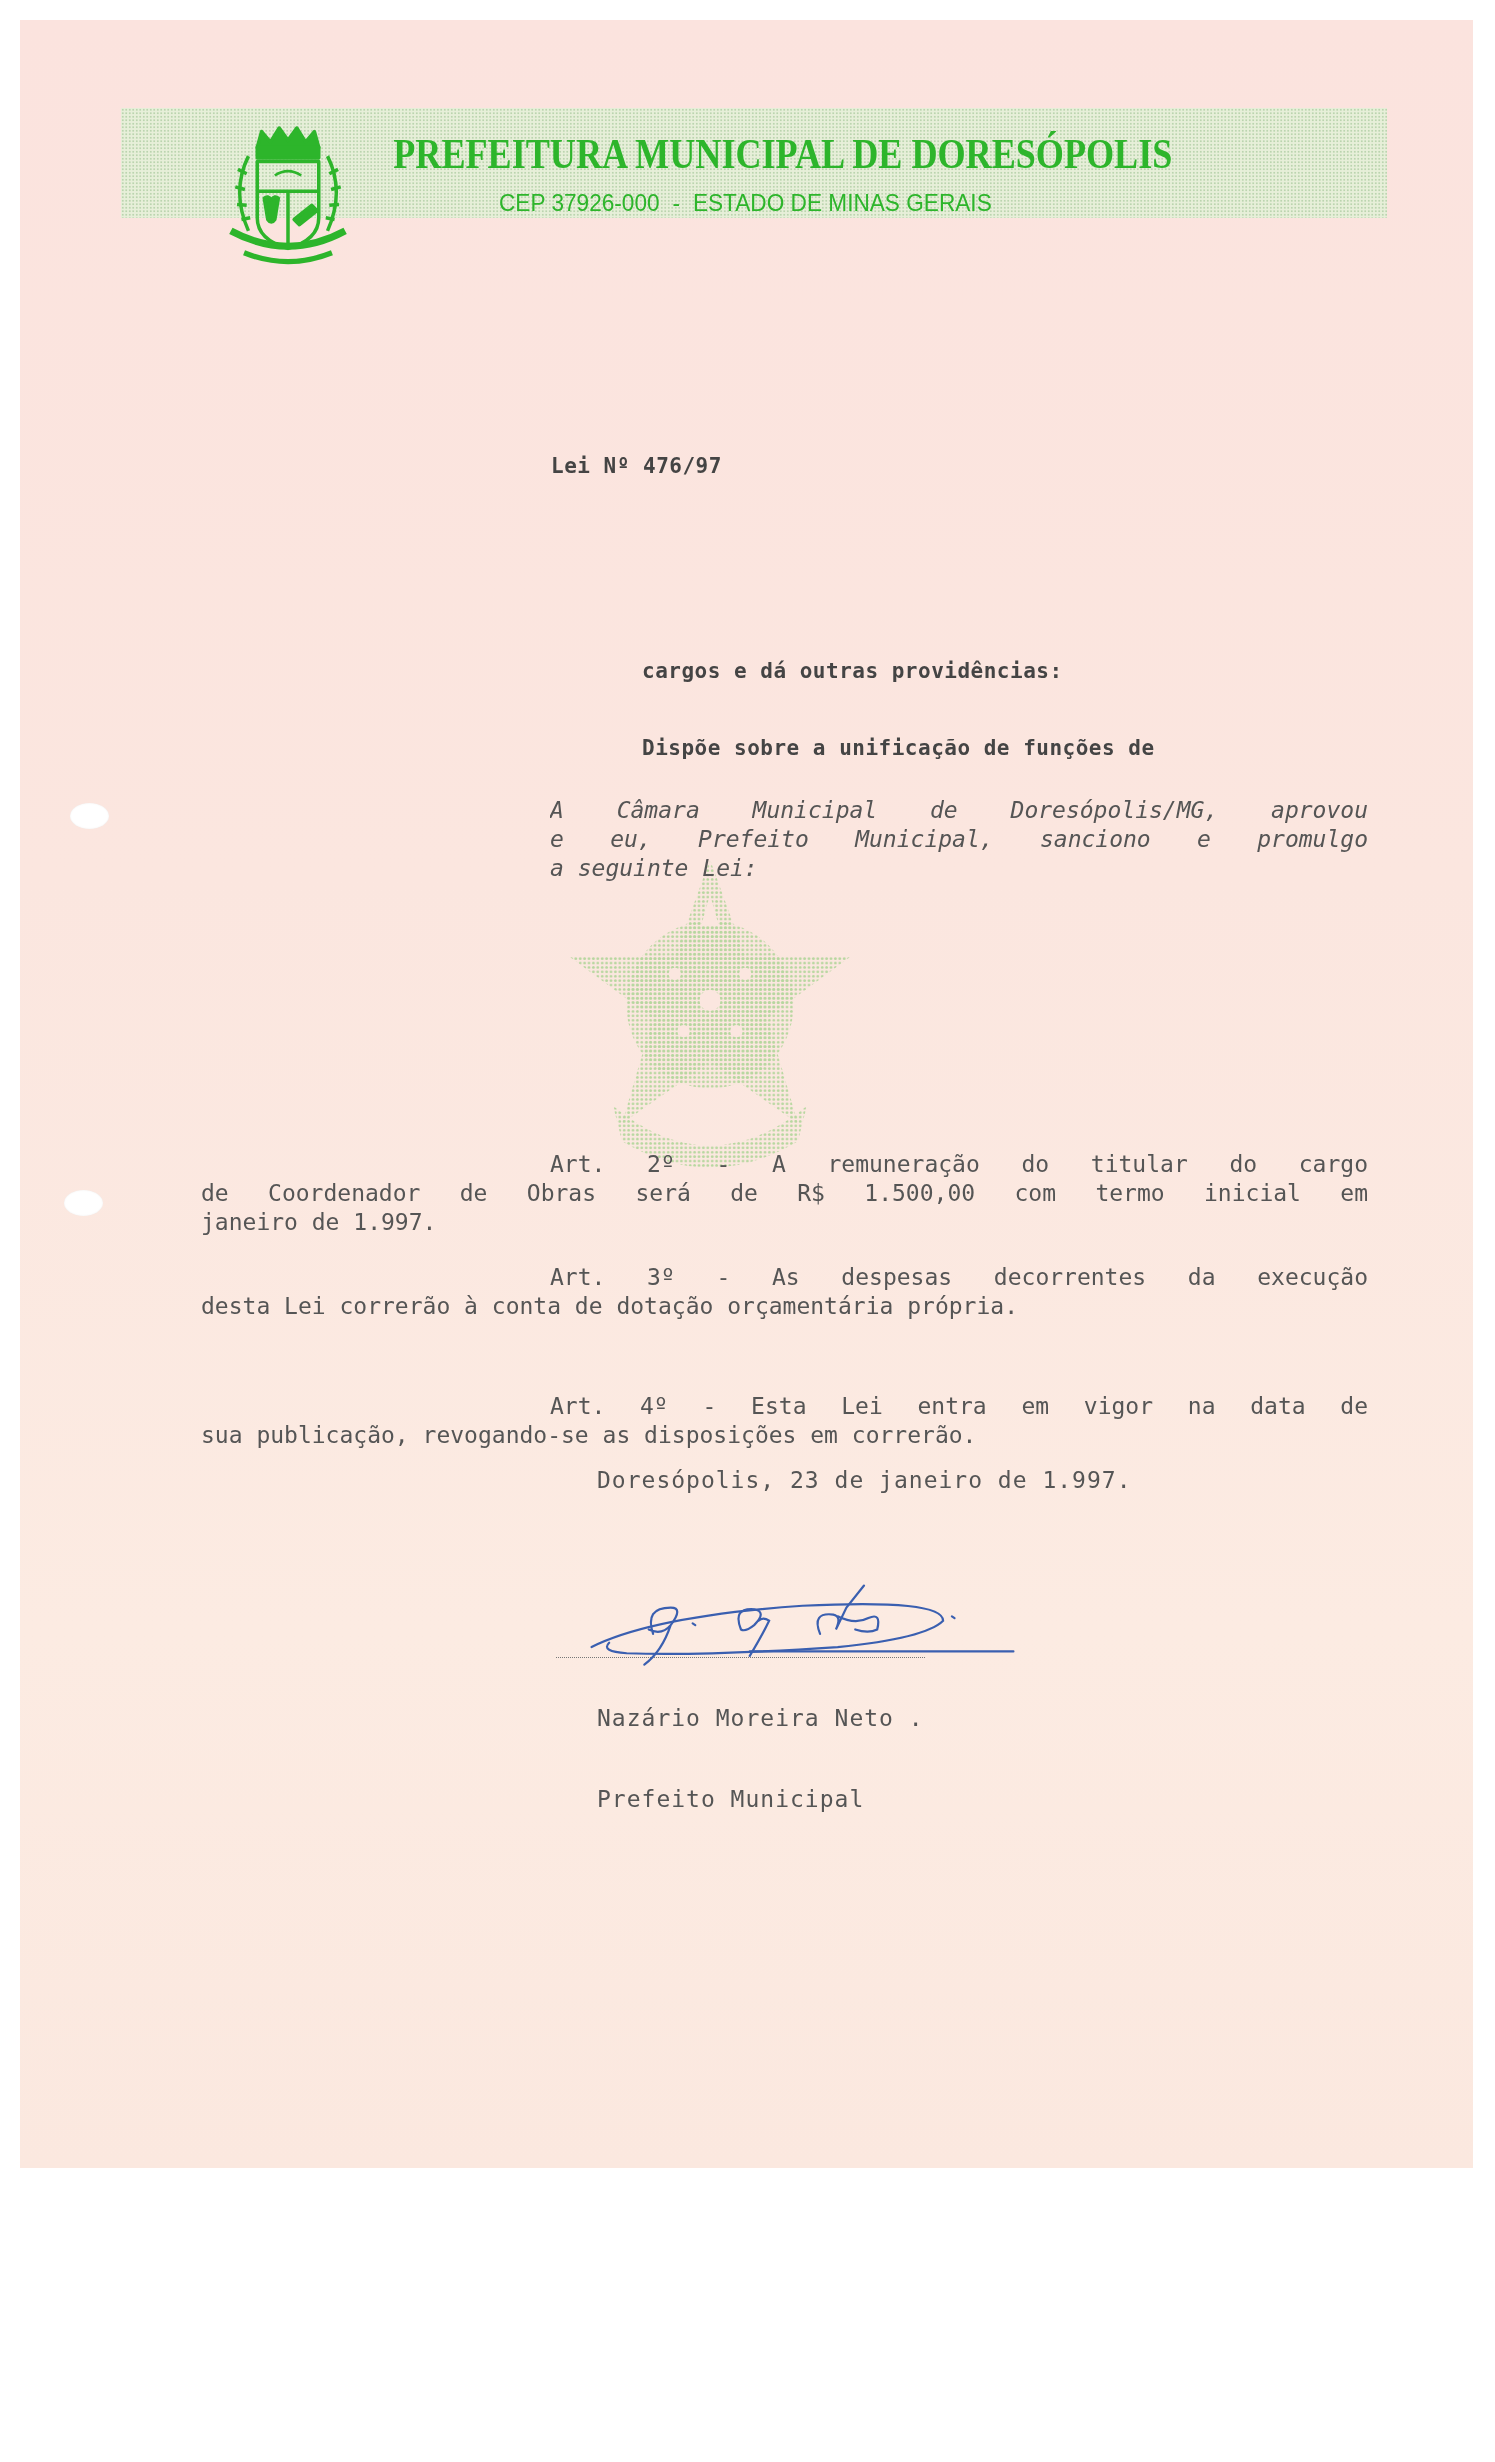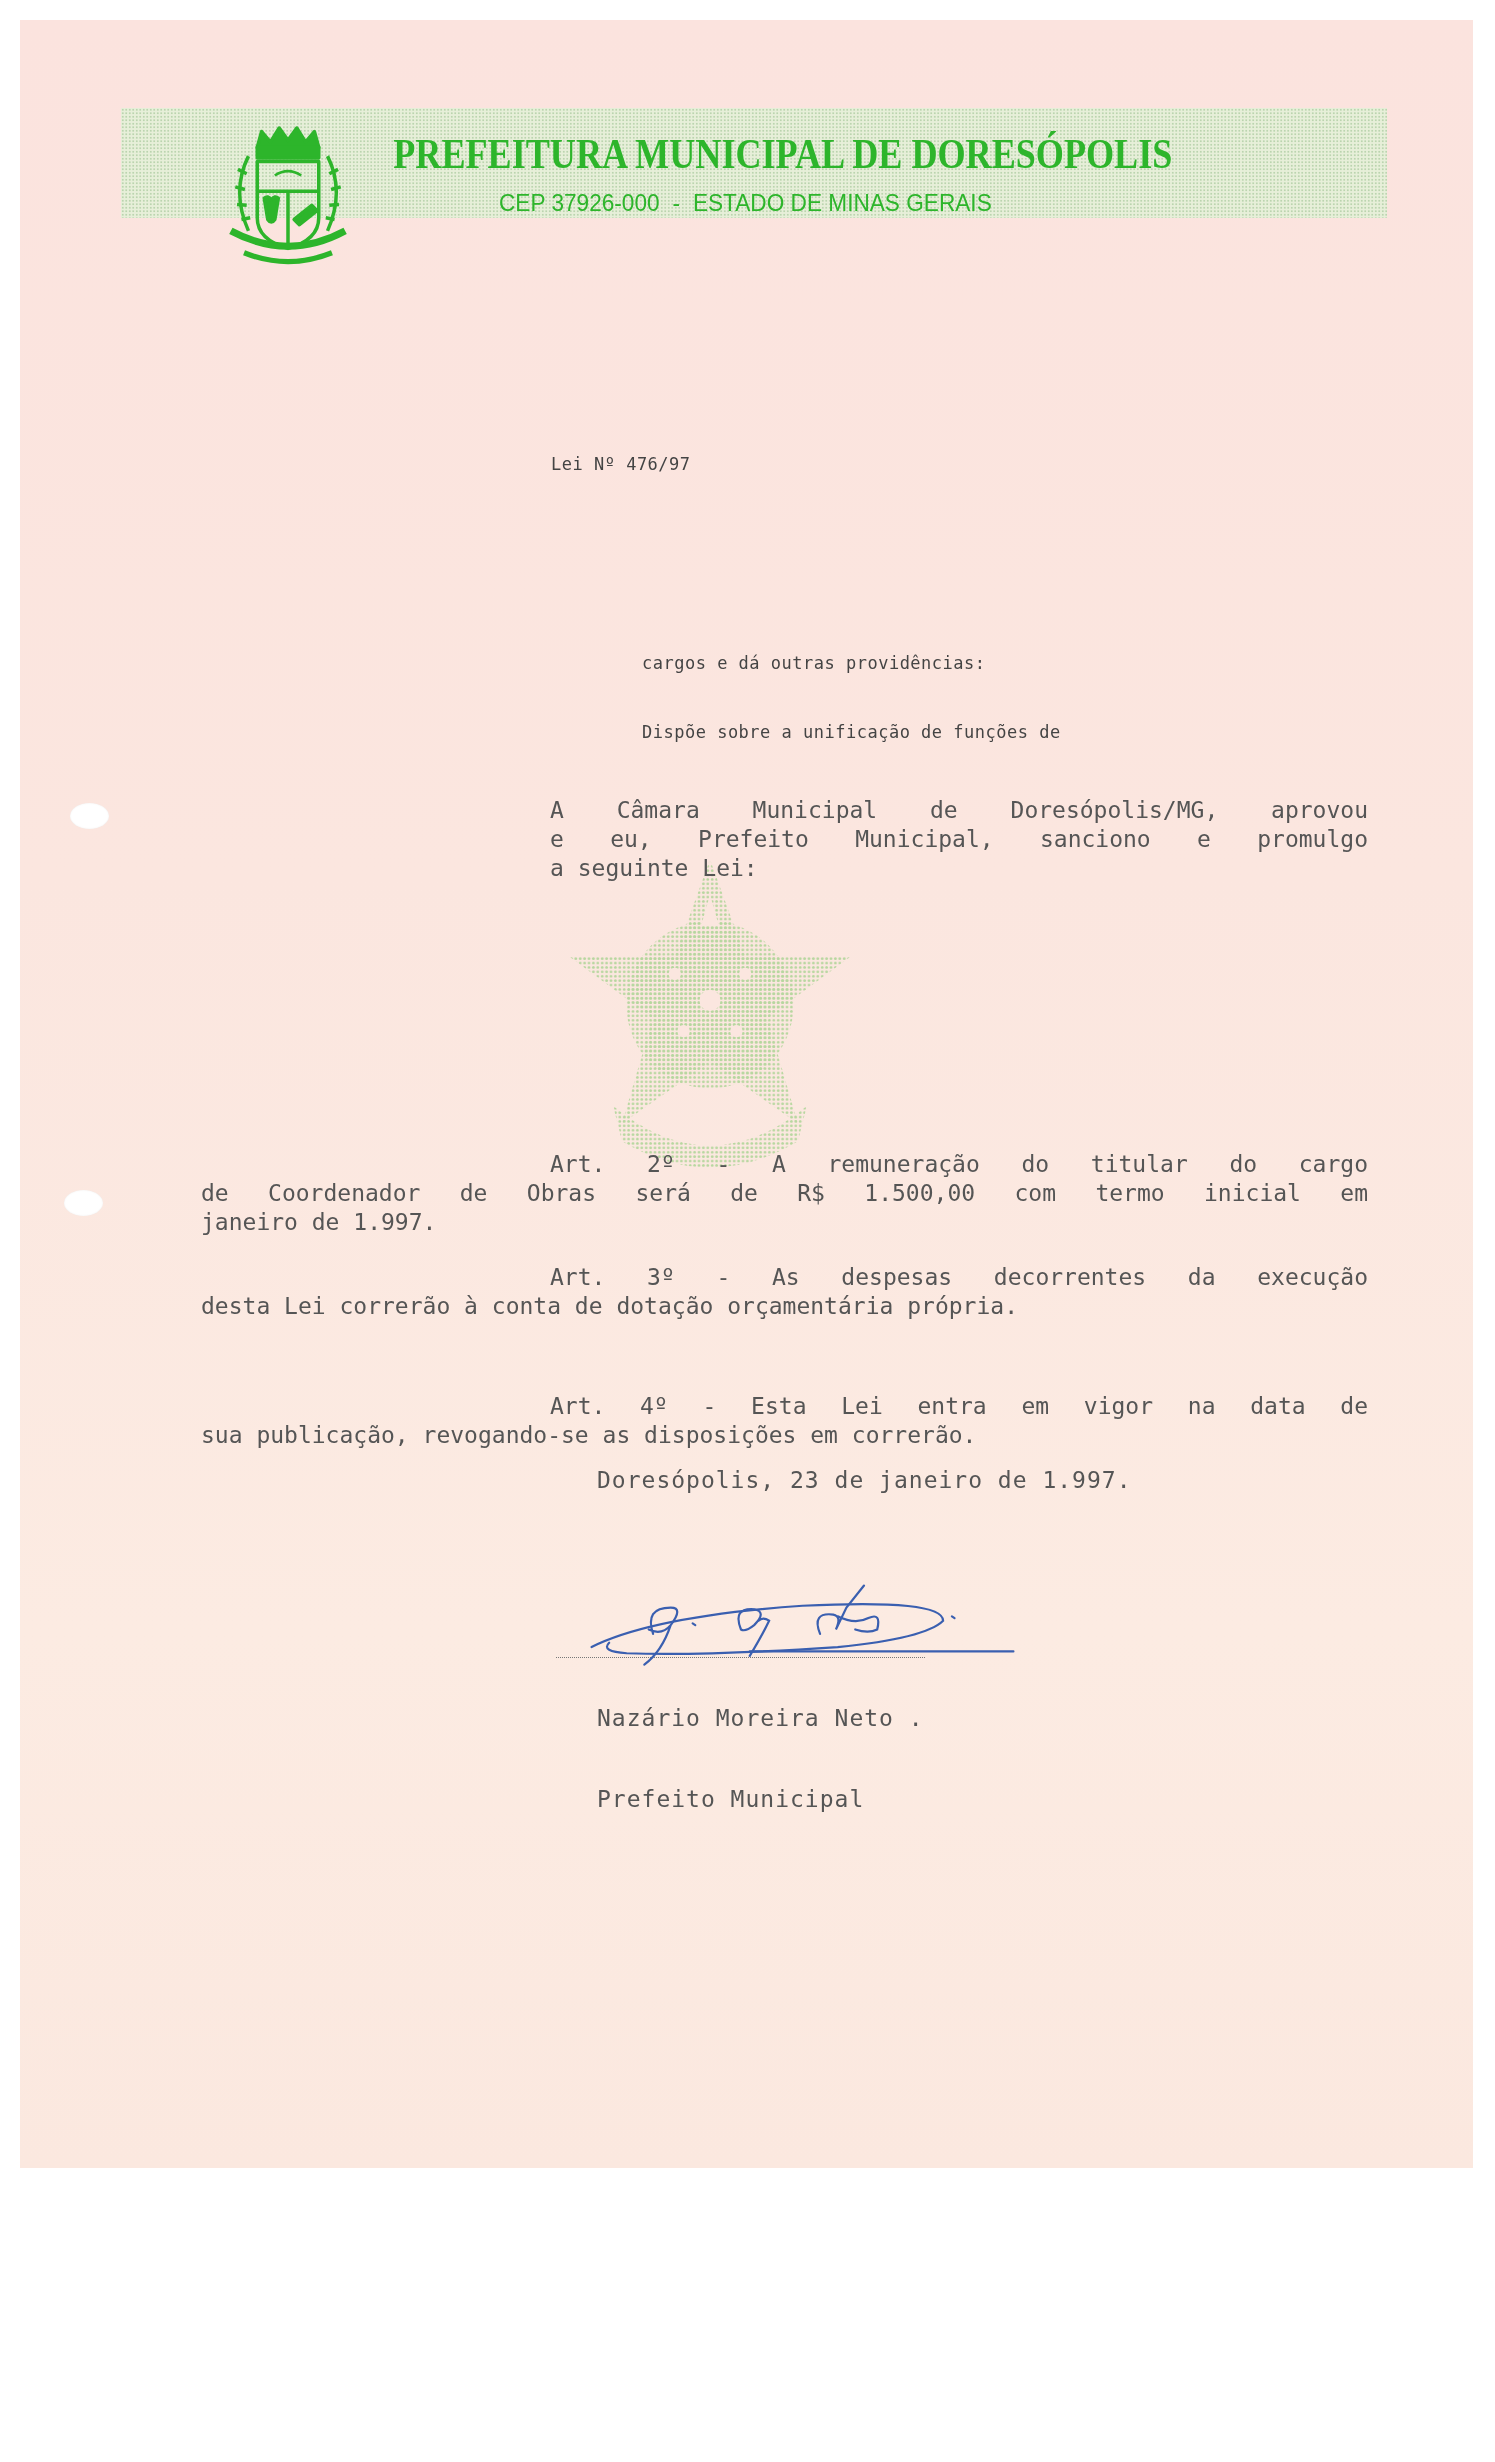--- a/index.html
+++ b/index.html
@@ -90,22 +90,22 @@
       color: #555555;
       font-size: 23px;
       white-space: pre;
       position: absolute;
       letter-spacing: 1px;
       margin-left: 47px;
     }
     .bold-mono {
       font-family: "DejaVu Sans Mono", "Liberation Mono", monospace;
       color: #444444;
-      font-weight: normal;
-      font-size: 17px;
+      font-weight: bold;
+      font-size: 21px;
       white-space: pre;
       position: absolute;
       letter-spacing: 0.5px;
     }
     .line { display: block; height: 29px; line-height: 29px; }
     .justify-block {
       position: absolute;
       font-family: "DejaVu Sans Mono", "Liberation Mono", monospace;
       color: #555555;
       font-size: 23px;
@@ -202,21 +202,21 @@
     </g>
   </svg>
 
   <div class="bold-mono" style="left:531px; top:434px;">Lei Nº 476/97</div>
 
   <div class="bold-mono" style="left:622px; top:589px;">
     <span class="line">cargos e dá outras providências:</span>
     <span class="line">Dispõe sobre a unificação de funções de</span>
   </div>
 
-  <div class="justify-block" style="left:530px; top:776px; width:818px;">
+  <div class="justify-block" style="left:530px; top:776px; width:818px;font-style:italic;">
     <span class="jl">A Câmara Municipal de Doresópolis/MG, aprovou</span>
     <span class="jl">e eu, Prefeito Municipal, sanciono e promulgo</span>
     <span class="jl last">a seguinte Lei:</span>
   </div>
 
 
   <div class="justify-block" style="left:181px; top:1130px; width:1167px;">
     <span class="jl indent">Art. 2º - A remuneração do titular do cargo</span>
     <span class="jl">de Coordenador de Obras será de R$ 1.500,00 com termo inicial em</span>
     <span class="jl last">janeiro de 1.997.</span>

